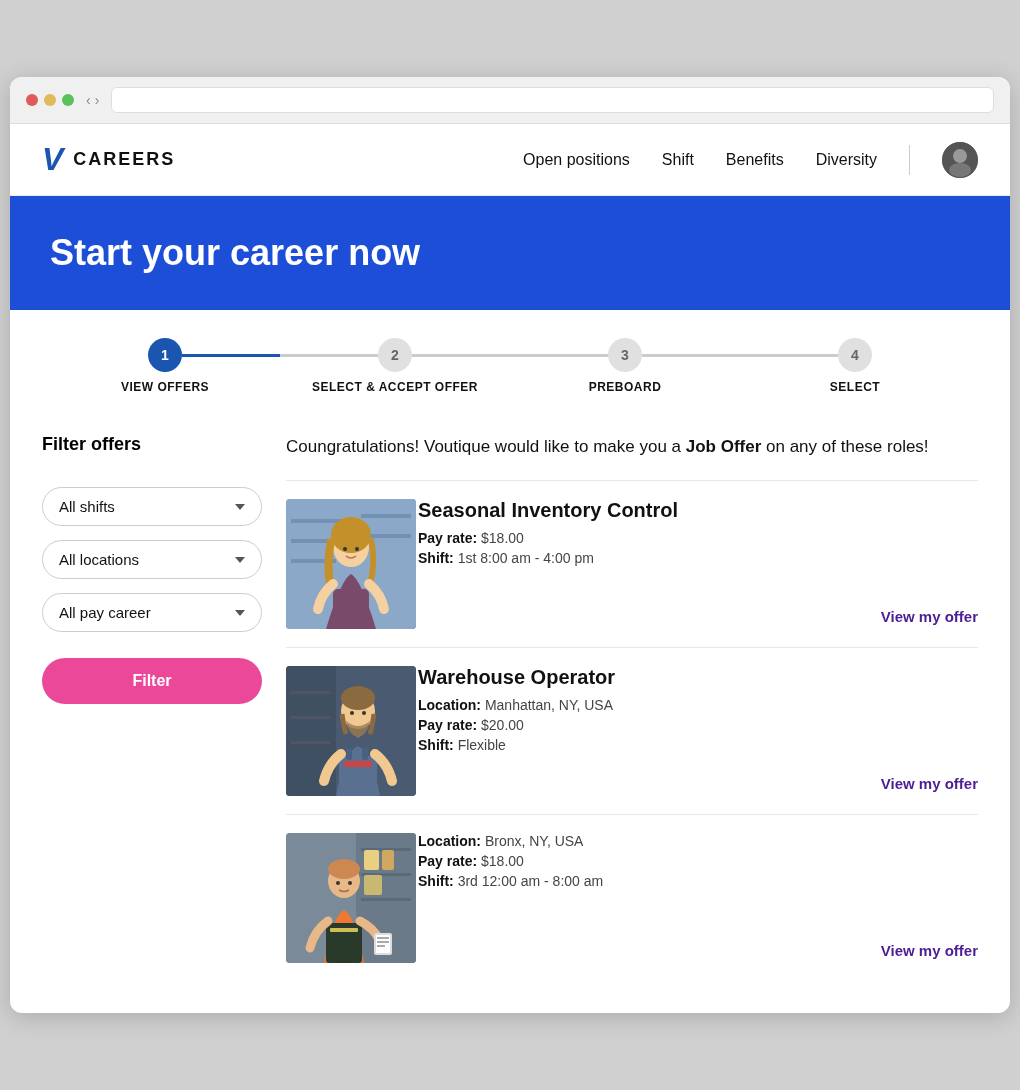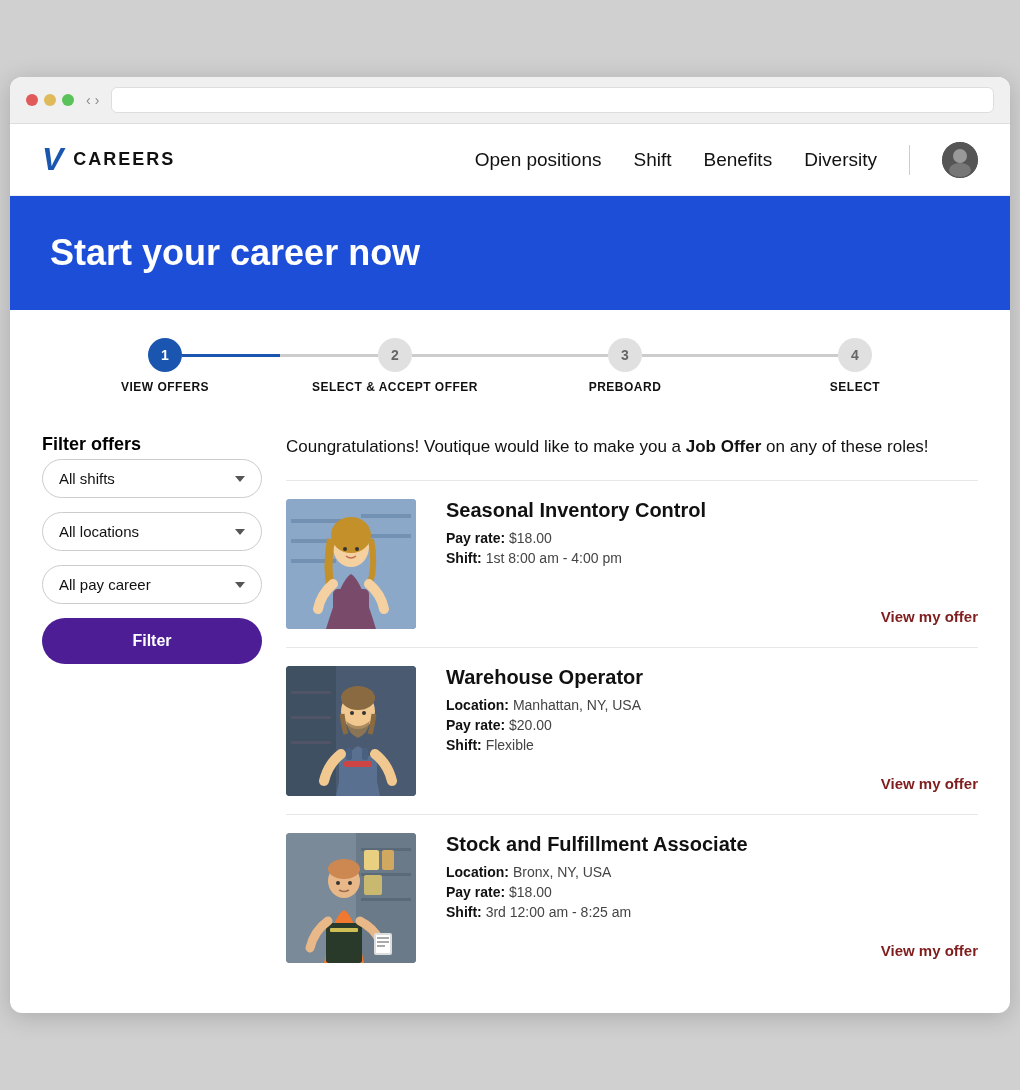--- a/index.html
+++ b/index.html
@@ -75,21 +75,21 @@
       font-weight: 700;
       letter-spacing: 2px;
       color: #111;
     }
     .nav-links {
       display: flex;
       align-items: center;
       gap: 32px;
     }
     .nav-link {
-      font-size: 19px;
+      font-size: 16px;
       color: #111;
       text-decoration: none;
       font-weight: 400;
     }
     .nav-divider {
       width: 1px;
       height: 30px;
       background: #ccc;
     }
     .nav-avatar {
@@ -179,21 +179,21 @@
       gap: 24px;
     }
     
     .filter-sidebar {
       width: 220px;
       flex-shrink: 0;
     }
     .filter-title {
       font-size: 18px;
       font-weight: 700;
-      margin-bottom: 4px;
+      margin-bottom: 32px;
     }
     .filter-dropdown {
       width: 100%;
       border: 1px solid #ccc;
       border-radius: 24px;
       padding: 10px 16px;
       display: flex;
       align-items: center;
       justify-content: space-between;
       font-size: 15px;
@@ -205,49 +205,49 @@
     .chevron-down {
       width: 0;
       height: 0;
       border-left: 5px solid transparent;
       border-right: 5px solid transparent;
       border-top: 6px solid #555;
       flex-shrink: 0;
     }
     .filter-button {
       width: 100%;
-      background: #4c1d95;
+      background: #ec4899;
       color: white;
       border: none;
       border-radius: 24px;
       padding: 14px;
       font-size: 16px;
       font-weight: 700;
       cursor: pointer;
-      margin-top: 0;
+      margin-top: 12px;
     }
     
     .job-listings {
       flex: 1;
     }
     .congratulations-text {
       font-size: 17px;
       color: #111;
       margin-bottom: 20px;
       line-height: 1.5;
     }
     .congratulations-text strong {
       font-weight: 700;
     }
     .job-card {
       display: flex;
       align-items: flex-start;
       padding: 18px 0;
       border-top: 1px solid #e8e8e8;
-      gap: 30px;
+      gap: 2px;
       position: relative;
     }
     .job-image {
       width: 130px;
       height: 130px;
       border-radius: 4px;
       flex-shrink: 0;
       overflow: hidden;
       background: #ccc;
     }
@@ -288,21 +288,21 @@
     .job-detail {
       font-size: 14px;
       color: #444;
       margin-bottom: 4px;
     }
     .job-detail span.label {
       font-weight: 700;
       color: #111;
     }
     .view-offer-btn {
-      color: #7f1d1d;
+      color: #4c1d95;
       font-size: 15px;
       font-weight: 700;
       text-decoration: none;
       position: absolute;
       right: 0;
       bottom: 22px;
       cursor: pointer;
       background: none;
       border: none;
     }
@@ -546,32 +546,31 @@
 
               <rect x="88" y="100" width="18" height="22" rx="2" fill="#ddd"></rect>
               <rect x="90" y="102" width="14" height="18" rx="1" fill="white"></rect>
               <rect x="91" y="104" width="12" height="2" fill="#aaa"></rect>
               <rect x="91" y="108" width="12" height="2" fill="#aaa"></rect>
               <rect x="91" y="112" width="8" height="2" fill="#aaa"></rect>
             </svg>
           </div>
         </div>
         <div class="job-info">
-          <div class="job-title">Stock and Fulfillment Associate</div>
           <div class="job-detail">
             <span class="label">Location:</span>
             <span> <span>Bronx, NY, USA</span></span>
           </div>
           <div class="job-detail">
             <span class="label">Pay rate:</span>
             <span> <span>$18.00</span></span>
           </div>
           <div class="job-detail">
             <span class="label">Shift:</span>
-            <span> <span>3rd 12:00 am - 8:25 am</span></span>
+            <span> <span>3rd 12:00 am - 8:00 am</span></span>
           </div>
         </div>
         <button class="view-offer-btn">View my offer</button>
       </div>
 
     </div>
   </div>
 </div>
 
 </body></html>

